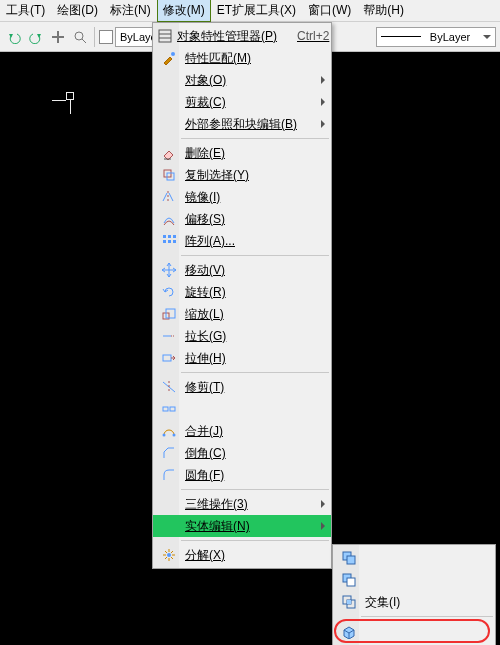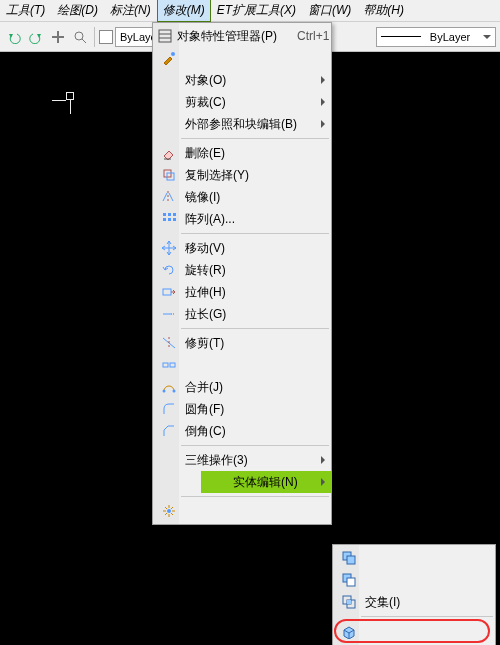--- a/index.html
+++ b/index.html
@@ -1,44 +1,44 @@
 <!DOCTYPE html>
 <html><head>
 <meta charset="utf-8">
 <style>
   * { box-sizing: border-box; font-family: "Microsoft YaHei","SimSun",sans-serif; }
   body { margin:0; width:500px; height:645px; background:#000; overflow:hidden; position:relative; }
-  .menubar { position:absolute; top:0; left:0; right:0; height:22px; background:#f0f0f0; display:flex; align-items:center; font-size:12px; border-bottom:1px solid #d0d0d0; z-index:1;font-style:italic; }
+  .menubar { position:absolute; top:0; left:0; right:0; height:22px; background:#f0f0f0; display:flex; align-items:center; font-size:12px; border-bottom:1px solid #d0d0d0; z-index:1; }
   .menubar .mi { padding:3px 6px; cursor:default; }
   .menubar .mi.active { background:#cce4f7; border:1px solid #4d7c0f; padding:2px 5px; }
   .toolbar { position:absolute; top:22px; left:0; right:0; height:30px; background:#f0f0f0; display:flex; align-items:center; font-size:12px; border-bottom:1px solid #c0c0c0; z-index:1; padding:0 4px; gap:2px; }
   .tb-btn { width:20px; height:20px; display:flex; align-items:center; justify-content:center; color:#333; }
   .sep { width:1px; height:20px; background:#c0c0c0; margin:0 2px; }
   .swatch { width:14px; height:14px; border:1px solid #888; background:#fff; }
   .combo { height:20px; border:1px solid #a0a0a0; background:#fff; display:flex; align-items:center; padding:0 4px; font-size:11px; min-width:60px; justify-content:space-between; }
   .combo .arrow { border-left:4px solid transparent; border-right:4px solid transparent; border-top:4px solid #555; margin-left:4px; }
   .line-sample { width:40px; height:1px; background:#000; }
   .canvas { position:absolute; top:52px; left:0; right:0; bottom:0; background:#000; }
   .ucs { position:absolute; top:40px; left:60px; width:20px; height:20px; }
   .ucs-sq { position:absolute; width:8px; height:8px; border:1px solid #eee; top:0; left:6px; background:#000; }
   .ucs-x { position:absolute; width:14px; height:1px; background:#eee; top:8px; left:-8px; }
   .ucs-y { position:absolute; width:1px; height:14px; background:#eee; top:8px; left:10px; }
 
   .popup { position:absolute; background:#f0f0f0; border:1px solid #a0a0a0; box-shadow:2px 2px 4px rgba(0,0,0,.3); font-size:12px; padding:2px 0; z-index:10; }
   .popup .row { display:flex; align-items:center; height:22px; padding:0 20px 0 4px; position:relative; cursor:default; }
-  .popup .row.hl { background:#84cc16;margin-left:48px; }
+  .popup .row.hl { background:#22c55e; }
   .popup .iconcell { width:24px; display:flex; align-items:center; justify-content:center; }
   .popup .label { flex:1; padding-left:4px; white-space:nowrap; }
   .popup .shortcut { color:#555; margin-left:20px; }
   .popup .sub::after { content:""; position:absolute; right:6px; top:50%; transform:translateY(-50%); border-left:4px solid #555; border-top:4px solid transparent; border-bottom:4px solid transparent; }
   .popup hr { border:none; border-top:1px solid #c8c8c8; margin:3px 2px 3px 28px; }
   .popup .iconbar { position:absolute; left:0; top:0; bottom:0; width:26px; background:#e8e8e8; }
   .popup .content { position:relative; }
 
-  .p1 { top:22px; left:152px; width:180px; }
+  .p1 { top:22px; left:152px; width:180px;text-decoration:underline; }
   .p2 { top:544px; left:332px; width:164px; }
   .highlight-ring { position:absolute; border:2px solid #f03030; border-radius:12px; pointer-events:none; z-index:30; }
 
   svg { display:block; }
 </style>
 </head>
 <body>
 
 <div class="menubar">
   <span class="mi">工具(T)</span>
@@ -101,29 +101,30 @@
   <div class="content" id="pop1">
       <div class="row">
         <span class="iconcell">
           <svg width="16" height="16">
             <rect x="2" y="2" width="12" height="12" fill="none" stroke="#555"></rect>
             <line x1="2" y1="6" x2="14" y2="6" stroke="#555"></line>
             <line x1="2" y1="10" x2="14" y2="10" stroke="#555"></line>
           </svg>
         </span>
         <span class="label">对象特性管理器(P)</span>
-        <span class="shortcut">Ctrl+1</span>
+        <span class="shortcut">Ctrl+2</span>
       </div>
       <div class="row">
         <span class="iconcell">
           <svg width="16" height="16">
             <path d="M3 13 L9 7 L11 9 L5 15 Z" fill="#c80" stroke="#a60"></path>
             <circle cx="12" cy="4" r="2" fill="#59f"></circle>
           </svg>
         </span>
+        <span class="label">特性匹配(M)</span>
       </div>
       <div class="row sub">
         <span class="iconcell"></span>
         <span class="label">对象(O)</span>
       </div>
       <div class="row sub">
         <span class="iconcell"></span>
         <span class="label">剪裁(C)</span>
       </div>
       <div class="row sub">
@@ -151,20 +152,29 @@
       </div>
       <div class="row">
         <span class="iconcell">
           <svg width="16" height="16">
             <path d="M7 2 L7 14" stroke="#a55" stroke-dasharray="2"></path>
             <path d="M2 12 L6 4" stroke="#59f"></path>
             <path d="M12 12 L8 4" stroke="#59f"></path>
           </svg>
         </span>
         <span class="label">镜像(I)</span>
+      </div>
+      <div class="row">
+        <span class="iconcell">
+          <svg width="16" height="16">
+            <path d="M3 12 Q8 2 13 12" fill="none" stroke="#59f"></path>
+            <path d="M3 14 Q8 6 13 14" fill="none" stroke="#a55"></path>
+          </svg>
+        </span>
+        <span class="label">偏移(S)</span>
       </div>
       <div class="row">
         <span class="iconcell">
           <svg width="16" height="16">
             <rect x="2" y="2" width="3" height="3" fill="#59f"></rect>
             <rect x="7" y="2" width="3" height="3" fill="#59f"></rect>
             <rect x="12" y="2" width="3" height="3" fill="#59f"></rect>
             <rect x="2" y="7" width="3" height="3" fill="#59f"></rect>
             <rect x="7" y="7" width="3" height="3" fill="#59f"></rect>
             <rect x="12" y="7" width="3" height="3" fill="#59f"></rect>
@@ -187,34 +197,43 @@
           <svg width="16" height="16">
             <path d="M4 8 A4 4 0 1 1 8 12" fill="none" stroke="#59f"></path>
             <path d="M4 8 L2 5 M4 8 L7 6" stroke="#59f"></path>
           </svg>
         </span>
         <span class="label">旋转(R)</span>
       </div>
       <div class="row">
         <span class="iconcell">
           <svg width="16" height="16">
+            <rect x="2" y="7" width="6" height="6" fill="none" stroke="#a55"></rect>
+            <rect x="5" y="3" width="9" height="9" fill="none" stroke="#59f"></rect>
+          </svg>
+        </span>
+        <span class="label">缩放(L)</span>
+      </div>
+      <div class="row">
+        <span class="iconcell">
+          <svg width="16" height="16">
+            <line x1="2" y1="8" x2="10" y2="8" stroke="#59f"></line>
+            <line x1="10" y1="8" x2="14" y2="8" stroke="#a55" stroke-dasharray="1"></line>
+          </svg>
+        </span>
+        <span class="label">拉长(G)</span>
+      </div>
+      <div class="row">
+        <span class="iconcell">
+          <svg width="16" height="16">
             <rect x="2" y="5" width="8" height="6" fill="none" stroke="#59f"></rect>
             <path d="M10 8 L14 8 M14 8 L12 6 M14 8 L12 10" stroke="#a55"></path>
           </svg>
         </span>
         <span class="label">拉伸(H)</span>
-      </div>
-      <div class="row">
-        <span class="iconcell">
-          <svg width="16" height="16">
-            <line x1="2" y1="8" x2="10" y2="8" stroke="#59f"></line>
-            <line x1="10" y1="8" x2="14" y2="8" stroke="#a55" stroke-dasharray="1"></line>
-          </svg>
-        </span>
-        <span class="label">拉长(G)</span>
       </div>
       <hr>
       <div class="row">
         <span class="iconcell">
           <svg width="16" height="16">
             <line x1="2" y1="3" x2="14" y2="13" stroke="#59f"></line>
             <line x1="8" y1="2" x2="8" y2="14" stroke="#a55" stroke-dasharray="2"></line>
           </svg>
         </span>
         <span class="label">修剪(T)</span>
@@ -233,50 +252,51 @@
             <path d="M3 12 A5 5 0 0 1 13 12" fill="none" stroke="#c80"></path>
             <circle cx="3" cy="12" r="1.5" fill="#59f"></circle>
             <circle cx="13" cy="12" r="1.5" fill="#59f"></circle>
           </svg>
         </span>
         <span class="label">合并(J)</span>
       </div>
       <div class="row">
         <span class="iconcell">
           <svg width="16" height="16">
+            <path d="M3 13 L3 7 L7 3 L13 3" fill="none" stroke="#59f"></path>
+          </svg>
+        </span>
+        <span class="label">倒角(C)</span>
+      </div>
+      <div class="row">
+        <span class="iconcell">
+          <svg width="16" height="16">
             <path d="M3 13 L3 8 Q3 3 8 3 L13 3" fill="none" stroke="#59f"></path>
           </svg>
         </span>
         <span class="label">圆角(F)</span>
-      </div>
-      <div class="row">
-        <span class="iconcell">
-          <svg width="16" height="16">
-            <path d="M3 13 L3 7 L7 3 L13 3" fill="none" stroke="#59f"></path>
-          </svg>
-        </span>
-        <span class="label">倒角(C)</span>
       </div>
       <hr>
       <div class="row sub">
         <span class="iconcell"></span>
         <span class="label">三维操作(3)</span>
       </div>
       <div class="row sub hl">
         <span class="iconcell"></span>
         <span class="label">实体编辑(N)</span>
       </div>
       <hr>
       <div class="row">
         <span class="iconcell">
           <svg width="16" height="16">
             <circle cx="8" cy="8" r="2" fill="#59f"></circle>
             <path d="M8 2 L8 5 M8 11 L8 14 M2 8 L5 8 M11 8 L14 8 M4 4 L6 6 M10 10 L12 12 M4 12 L6 10 M10 6 L12 4" stroke="#c80"></path>
           </svg>
         </span>
+        <span class="label">分解(X)</span>
       </div>
     </div>
 </div>
 
 <div class="popup p2">
   <div class="iconbar"></div>
   <div class="content" id="pop2">
       <div class="row">
         <span class="iconcell">
           <svg width="16" height="16">

